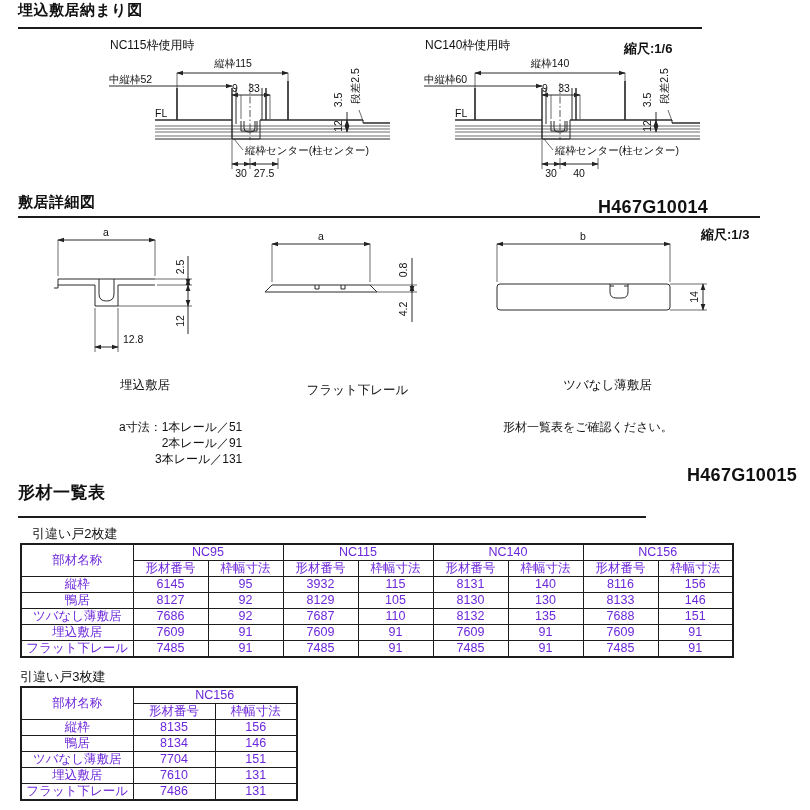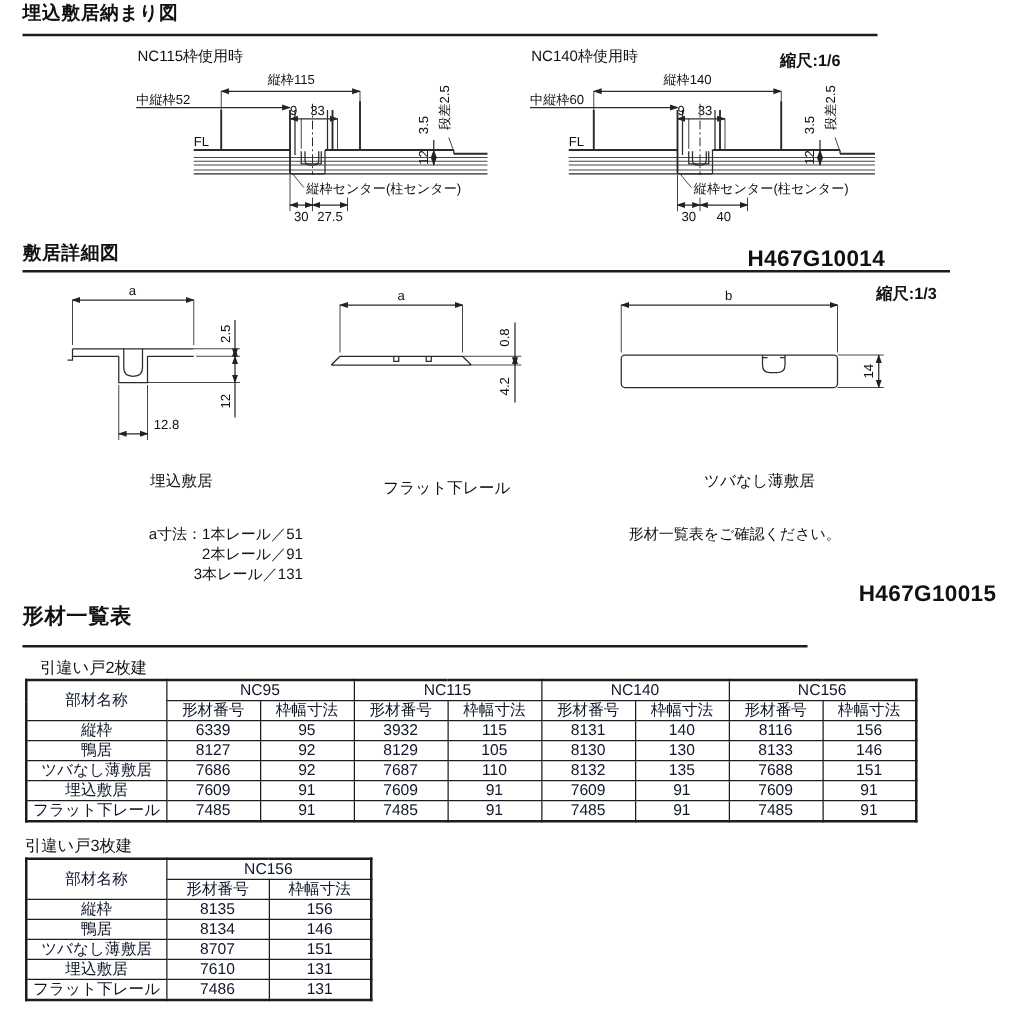--- a/index.html
+++ b/index.html
@@ -22,21 +22,21 @@
   
   svg .ln   {stroke:#2b2b2b;stroke-width:1;fill:none;}
   svg .ln14 {stroke:#2b2b2b;stroke-width:1.5;fill:none;}
   svg .thin {stroke:#2b2b2b;stroke-width:.7;fill:none;}
   svg .dash {stroke:#2b2b2b;stroke-width:.8;fill:none;stroke-dasharray:7 2.5 1.5 2.5;}
   svg .dim  {font-size:10.5px;fill:#111;}
   svg .dt12 {font-size:12px;fill:#111;}
 
   table.parts{
     border-collapse:collapse;table-layout:fixed;
-    font-size:12.5px;color:#0f172a;background:#fff;
+    font-size:12.5px;color:#6d28d9;background:#fff;
     border:2px solid #1c1c1c;
   }
   table.parts th, table.parts td{
     border:1px solid #1c1c1c;text-align:center;vertical-align:middle;
     padding:0 2px;height:15px;line-height:15px;font-weight:normal;
     overflow:hidden;white-space:nowrap;
   }
 </style>
 </head>
 <body>
@@ -281,21 +281,21 @@
       <th>枠幅寸法</th>
       <th>形材番号</th>
       <th>枠幅寸法</th>
       <th>形材番号</th>
       <th>枠幅寸法</th>
     </tr>
   </thead>
   <tbody>
     <tr>
       <td>縦枠</td>
-      <td>6339</td>
+      <td>6145</td>
       <td>95</td>
       <td>3932</td>
       <td>115</td>
       <td>8131</td>
       <td>140</td>
       <td>8116</td>
       <td>156</td>
     </tr>
     <tr>
       <td>鴨居</td>
@@ -368,21 +368,21 @@
       <td>8135</td>
       <td>156</td>
     </tr>
     <tr>
       <td>鴨居</td>
       <td>8134</td>
       <td>146</td>
     </tr>
     <tr>
       <td>ツバなし薄敷居</td>
-      <td>8707</td>
+      <td>7704</td>
       <td>151</td>
     </tr>
     <tr>
       <td>埋込敷居</td>
       <td>7610</td>
       <td>131</td>
     </tr>
     <tr>
       <td>フラット下レール</td>
       <td>7486</td>

